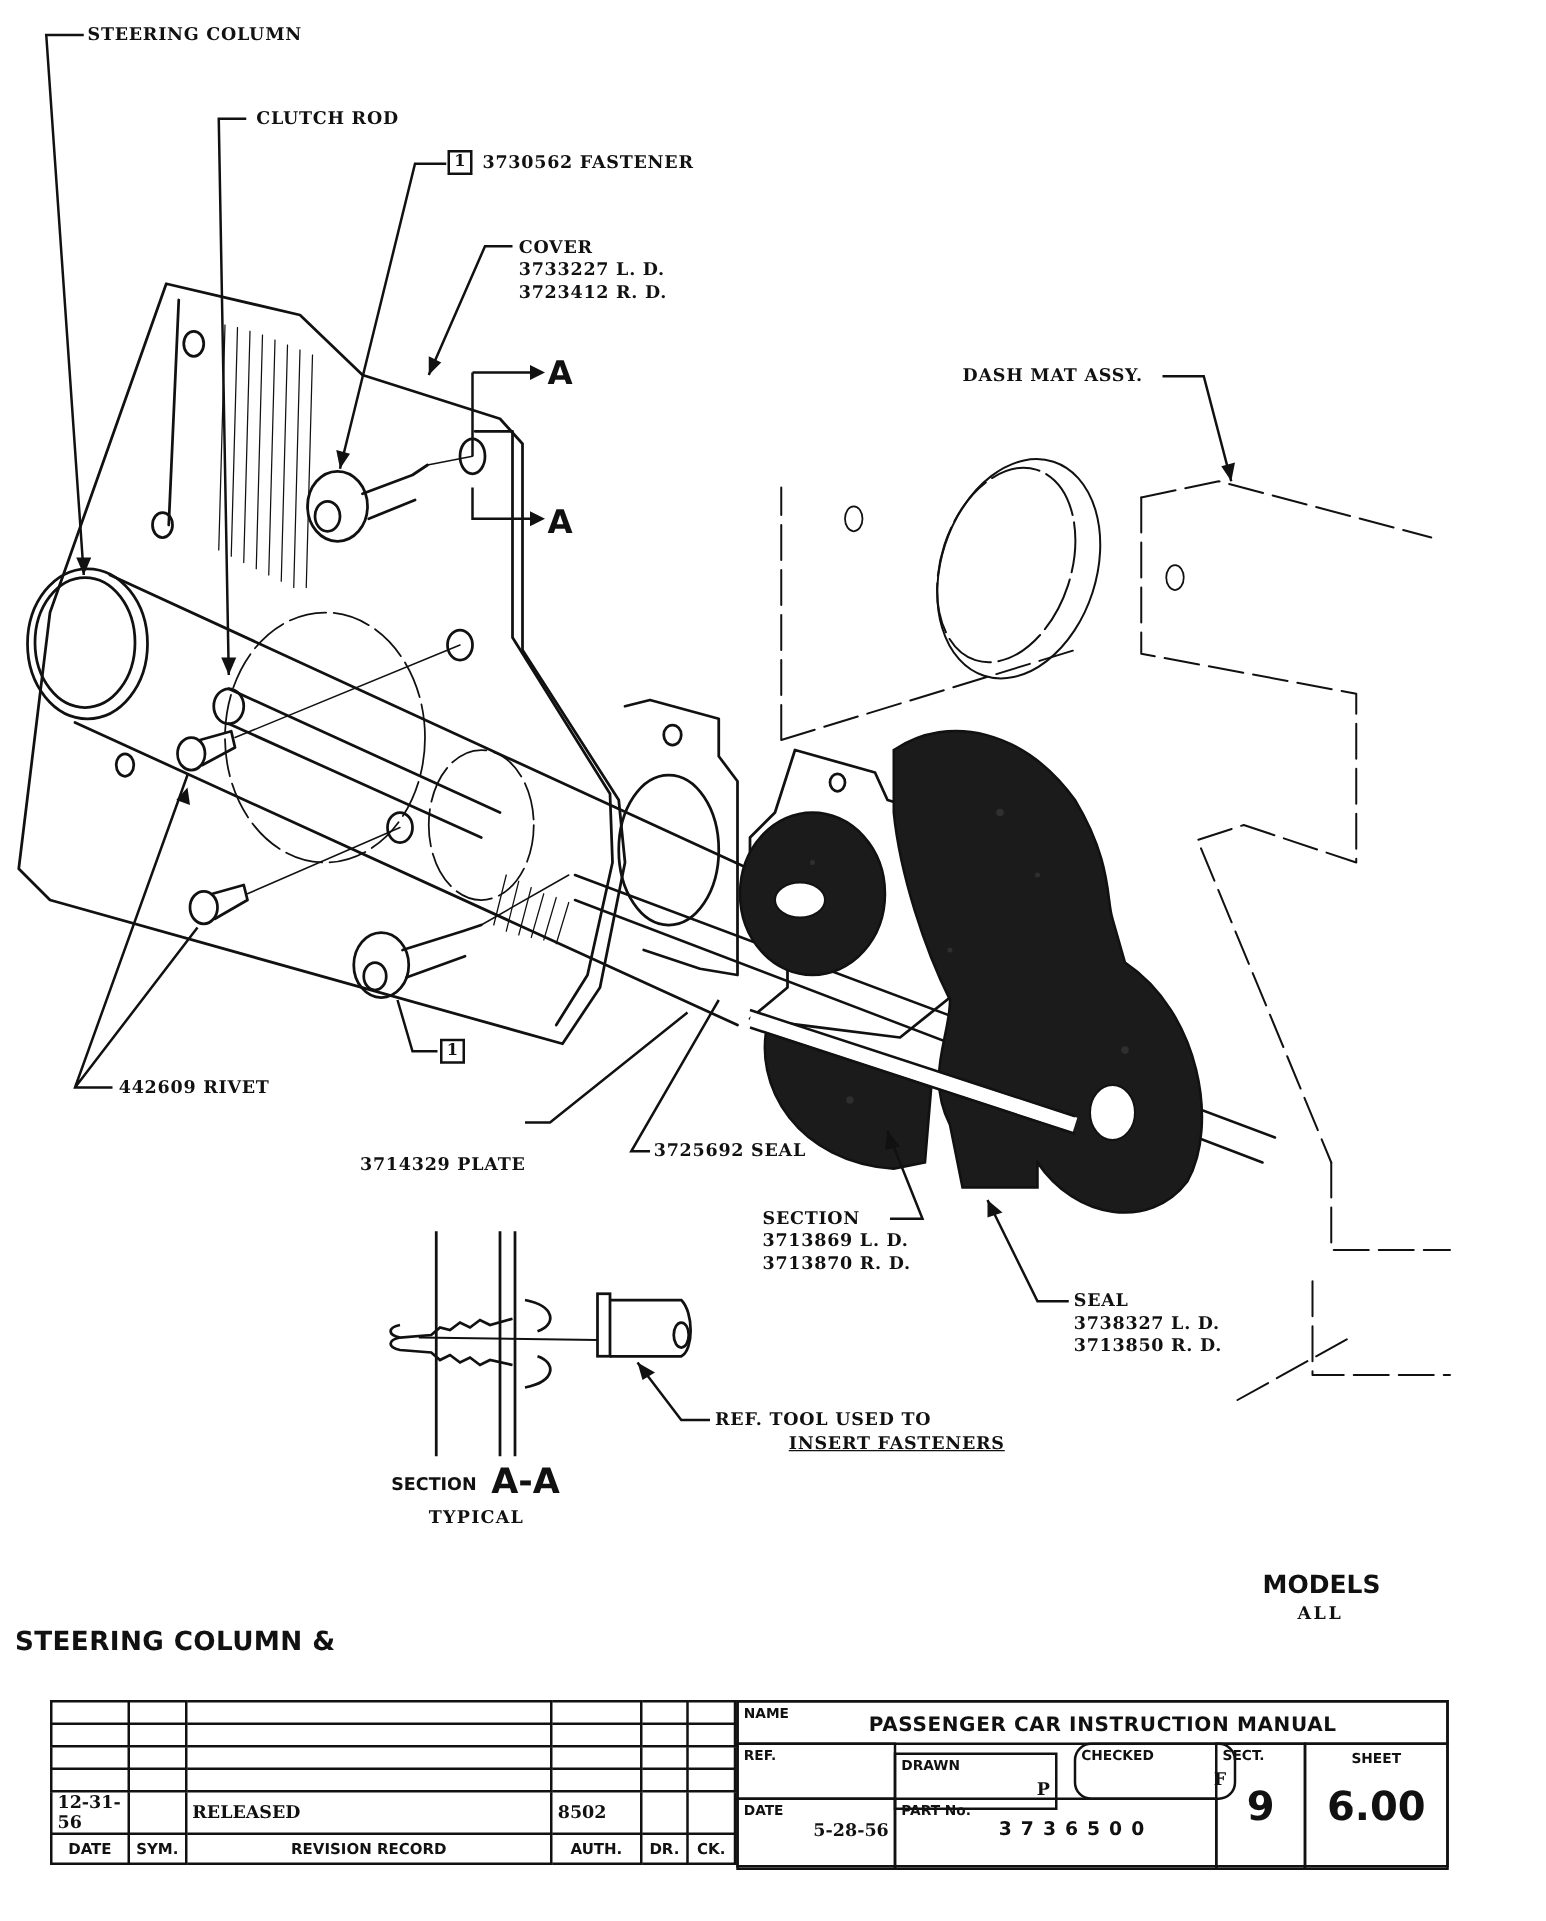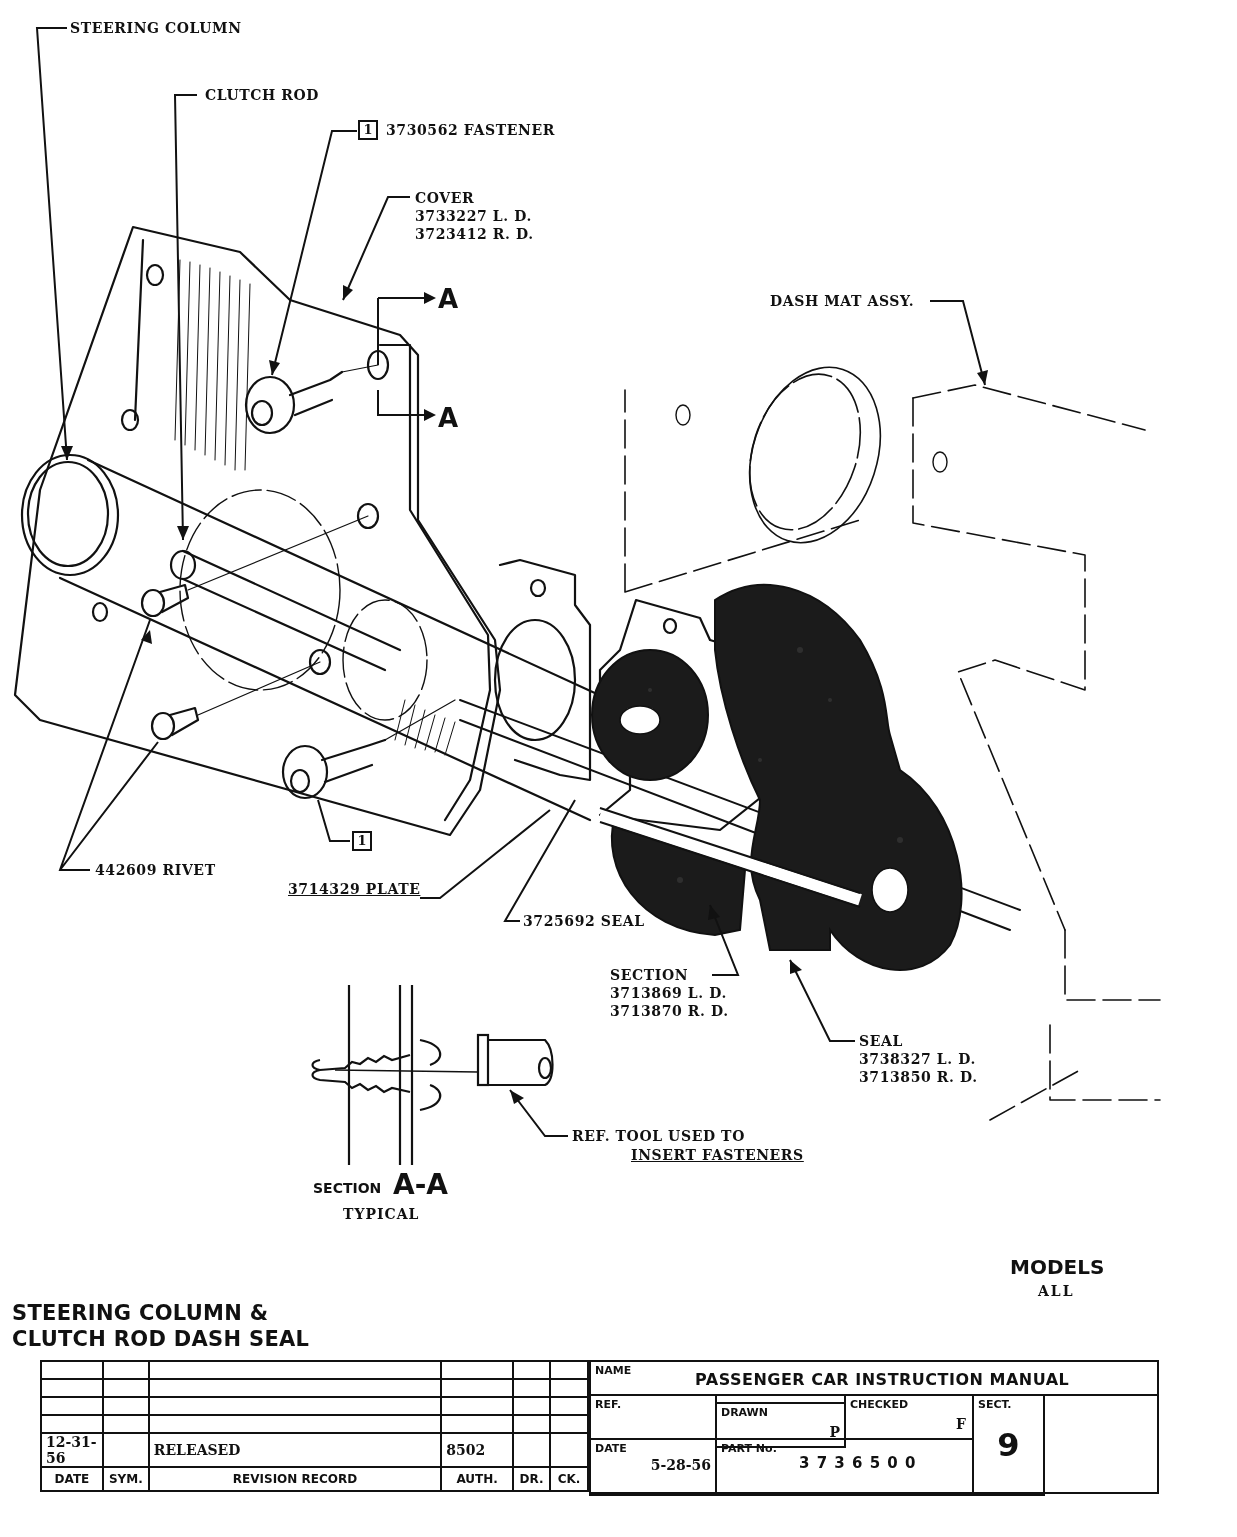--- a/index.html
+++ b/index.html
@@ -203,21 +203,21 @@
 <div class="lbl serif" style="left:415px;top:207px;">3733227  L. D.</div>
 <div class="lbl serif" style="left:415px;top:225px;">3723412  R. D.</div>
 
 <div class="aa" style="left:438px;top:284px;">A</div>
 <div class="aa" style="left:438px;top:403px;">A</div>
 
 <div class="lbl serif" style="left:770px;top:292px;">DASH MAT ASSY.</div>
 
 <div class="lbl serif" style="left:95px;top:861px;">442609 RIVET</div>
 <div class="box1 serif" style="left:352px;top:831px;">1</div>
-<div class="lbl serif" style="left:288px;top:880px;text-decoration:underline;">3714329 PLATE</div>
+<div class="lbl serif" style="left:288px;top:923px;">3714329 PLATE</div>
 <div class="lbl serif" style="left:523px;top:912px;">3725692 SEAL</div>
 
 <div class="lbl serif" style="left:610px;top:966px;">SECTION</div>
 <div class="lbl serif" style="left:610px;top:984px;">3713869  L. D.</div>
 <div class="lbl serif" style="left:610px;top:1002px;">3713870  R. D.</div>
 
 <div class="lbl serif" style="left:859px;top:1032px;">SEAL</div>
 <div class="lbl serif" style="left:859px;top:1050px;">3738327  L. D.</div>
 <div class="lbl serif" style="left:859px;top:1068px;">3713850  R. D.</div>
 
@@ -226,21 +226,20 @@
 
 <div class="section-word sans">SECTION</div>
 <div class="section-aa sans">A-A</div>
 <div class="typical serif">TYPICAL</div>
 
 <div class="models sans">MODELS</div>
 <div class="models-all serif">ALL</div>
 
 <div class="title sans">
   <div>STEERING COLUMN &amp;</div>
-  <div>CLUTCH ROD DASH SEAL</div>
 </div>
 
 <table id="rev-table">
   <colgroup>
     <col style="width:62px">
       <col style="width:46px">
       <col style="width:294px">
     <col style="width:72px">
       <col style="width:37px">
       <col style="width:38px">
@@ -303,29 +302,33 @@
     <span class="sans" style="position:absolute;left:104px;top:8px;font-size:16px;letter-spacing:0.5px;">PASSENGER CAR INSTRUCTION MANUAL</span>
   </div>
   <div class="cell" style="left:-2px;top:32px;width:128px;height:46px;">
     <span class="cap">REF.</span>
     <span class="serif" style="position:absolute;left:30px;top:20px;"></span>
   </div>
   <div class="cell" style="left:124px;top:40px;width:131px;height:46px;">
     <span class="cap">DRAWN</span>
     <span class="serif" style="position:absolute;right:4px;top:20px;font-size:14px;">P</span>
   </div>
-  <div class="cell" style="left:253px;top:32px;width:130px;height:46px;">
+  <div class="cell" style="left:268px;top:32px;width:130px;height:46px;border-radius:14px;">
     <span class="cap">CHECKED</span>
     <span class="serif" style="position:absolute;right:6px;top:20px;font-size:14px;">F</span>
   </div>
   <div class="cell" style="left:-2px;top:76px;width:128px;height:58px;">
     <span class="cap">DATE</span>
     <span class="serif" style="position:absolute;right:4px;top:17px;font-size:14px;">5-28-56</span>
   </div>
   <div class="cell" style="left:124px;top:76px;width:259px;height:58px;">
     <span class="cap">PART No.</span>
     <span class="sans" style="position:absolute;left:82px;top:14px;font-size:15px;letter-spacing:1px;">3 7 3 6 5 0 0</span>
   </div>
   <div class="cell" style="left:381px;top:32px;width:73px;height:102px;">
     <span class="cap">SECT.</span>
     <span class="sans" style="position:absolute;left:0;width:69px;text-align:center;top:30px;font-size:32px;">9</span>
   </div>
+  <div class="cell" style="left:452px;top:32px;width:116px;height:102px;">
+    <span class="sans" style="position:absolute;left:0;width:112px;text-align:center;top:4px;font-size:11px;">SHEET</span>
+    <span class="sans" style="position:absolute;left:0;width:112px;text-align:center;top:30px;font-size:32px;">6.00</span>
+  </div>
 </div>
 
 </body></html>

